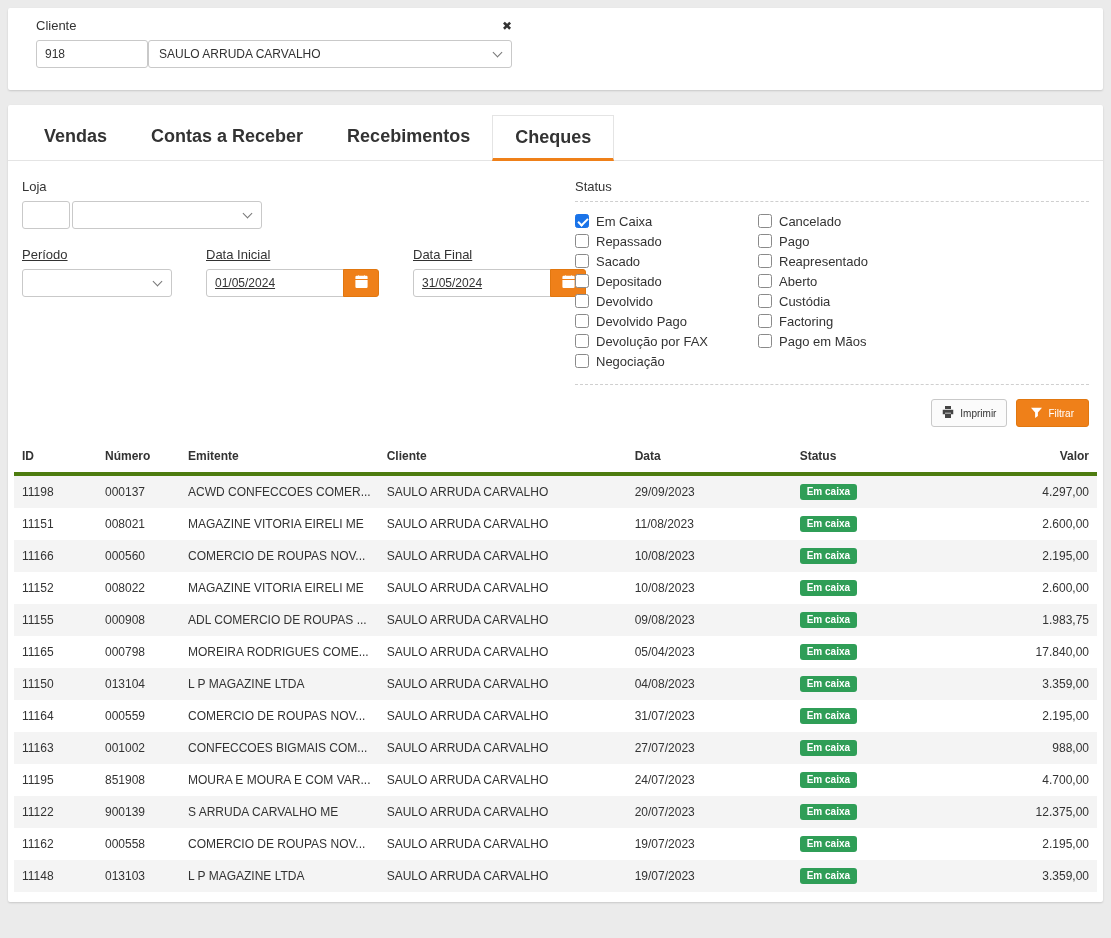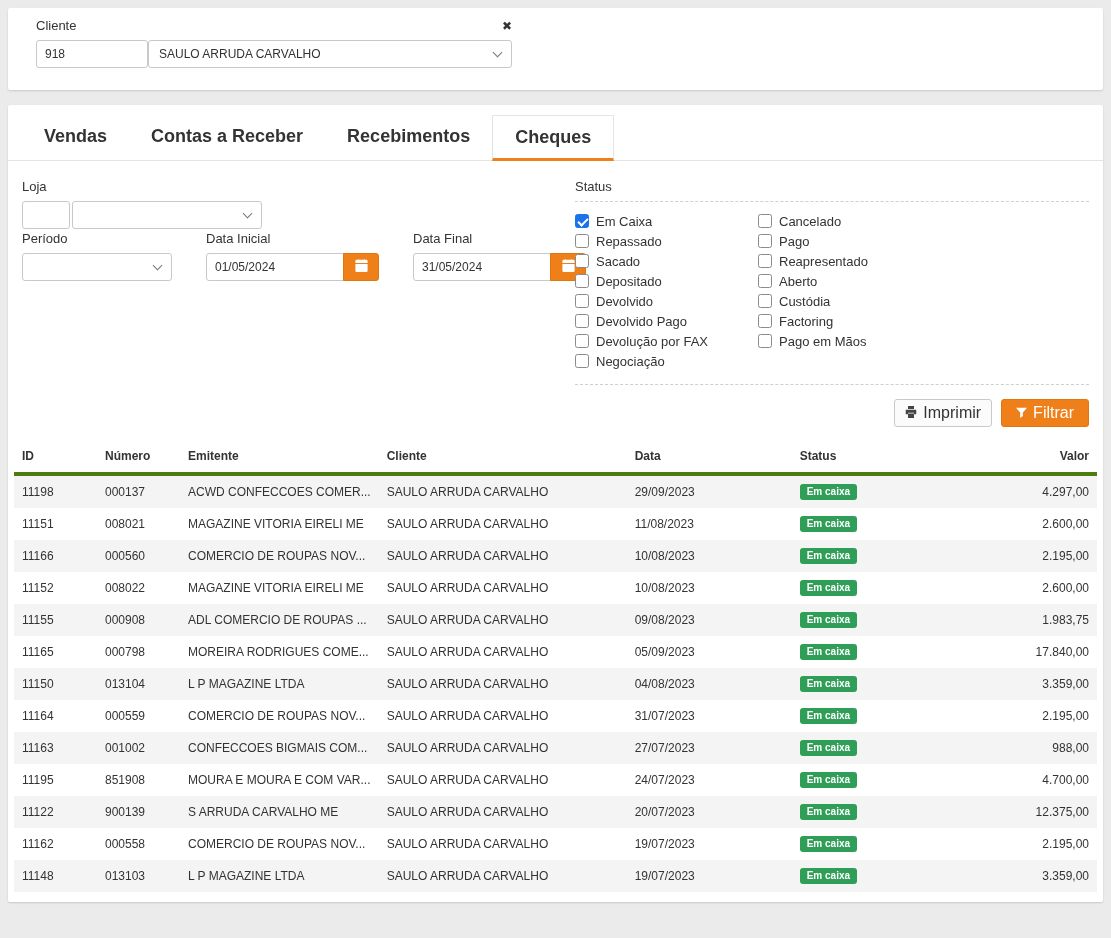--- a/index.html
+++ b/index.html
@@ -59,21 +59,21 @@
   .tab.active {
     background: #fff; border: 1px solid #e4e4e4; border-bottom: 3px solid #ef8019;
   }
   
   .filters { display: flex; padding: 18px 14px 0; }
   .filters-left { width: 520px; flex: none; }
   .fgroup-label { display: block; margin-bottom: 7px; font-size: 13px; }
   .loja-row { display: flex; gap: 2px; }
   .loja-code { width: 48px; }
   .loja-select { width: 190px; }
-  .filters-row2 { display: flex; gap: 34px; margin-top: 2px; }
+  .filters-row2 { display: flex; gap: 34px; margin-top: 18px; text-decoration: underline; }
   .periodo-select { width: 150px; }
   .date-row { display: flex; }
   .date-input { width: 138px; border-radius: 3px 0 0 3px; }
   .cal-btn {
     width: 36px; height: 28px; background: #ef8019; border: 1px solid #e1770f;
     border-radius: 0 3px 3px 0; margin-left: -1px; cursor: pointer;
     display: flex; align-items: center; justify-content: center;
   }
   
   .status-block { margin-left: 33px; flex: 1; }
@@ -89,21 +89,21 @@
   }
   .cb.checked { background: #1a73e8; border-color: #1a73e8; }
   .cb.checked::after {
     content: ""; position: absolute; left: 4px; top: 1px; width: 4px; height: 8px;
     border: solid #fff; border-width: 0 2px 2px 0; transform: rotate(45deg);
   }
   .cb-label { font-size: 13px; color: #333; }
   
   .actions { display: flex; justify-content: flex-end; gap: 9px; padding: 14px 14px 12px; }
   .btn {
-    height: 28px; border-radius: 3px; font-size: 16px; font-family: inherit;
+    height: 28px; border-radius: 3px; font-size: 10px; font-family: inherit;
     display: flex; align-items: center; gap: 6px; cursor: pointer;
   }
   .btn-print { background: #fbfbfb; border: 1px solid #c9c9c9; color: #333; padding: 0 10px; }
   .btn-filter { background: #ef8019; border: 1px solid #e1770f; color: #fff; padding: 0 14px; }
   
   .table-wrap { padding: 0 6px; }
   table { width: 100%; border-collapse: collapse; font-size: 12px; color: #333; }
   thead th {
     text-align: left; font-weight: 700; padding: 10px 8px 9px;
     border-bottom: 4px solid #4d7c0f; font-size: 12px;
@@ -367,21 +367,21 @@
     <td>
       <span class="badge">Em caixa</span>
     </td>
     <td class="num">1.983,75</td>
   </tr>
           <tr>
     <td>11165</td>
     <td>000798</td>
     <td>MOREIRA RODRIGUES COME...</td>
     <td>SAULO ARRUDA CARVALHO</td>
-    <td>05/09/2023</td>
+    <td>05/04/2023</td>
     <td>
       <span class="badge">Em caixa</span>
     </td>
     <td class="num">17.840,00</td>
   </tr>
           <tr>
     <td>11150</td>
     <td>013104</td>
     <td>L P MAGAZINE LTDA</td>
     <td>SAULO ARRUDA CARVALHO</td>

